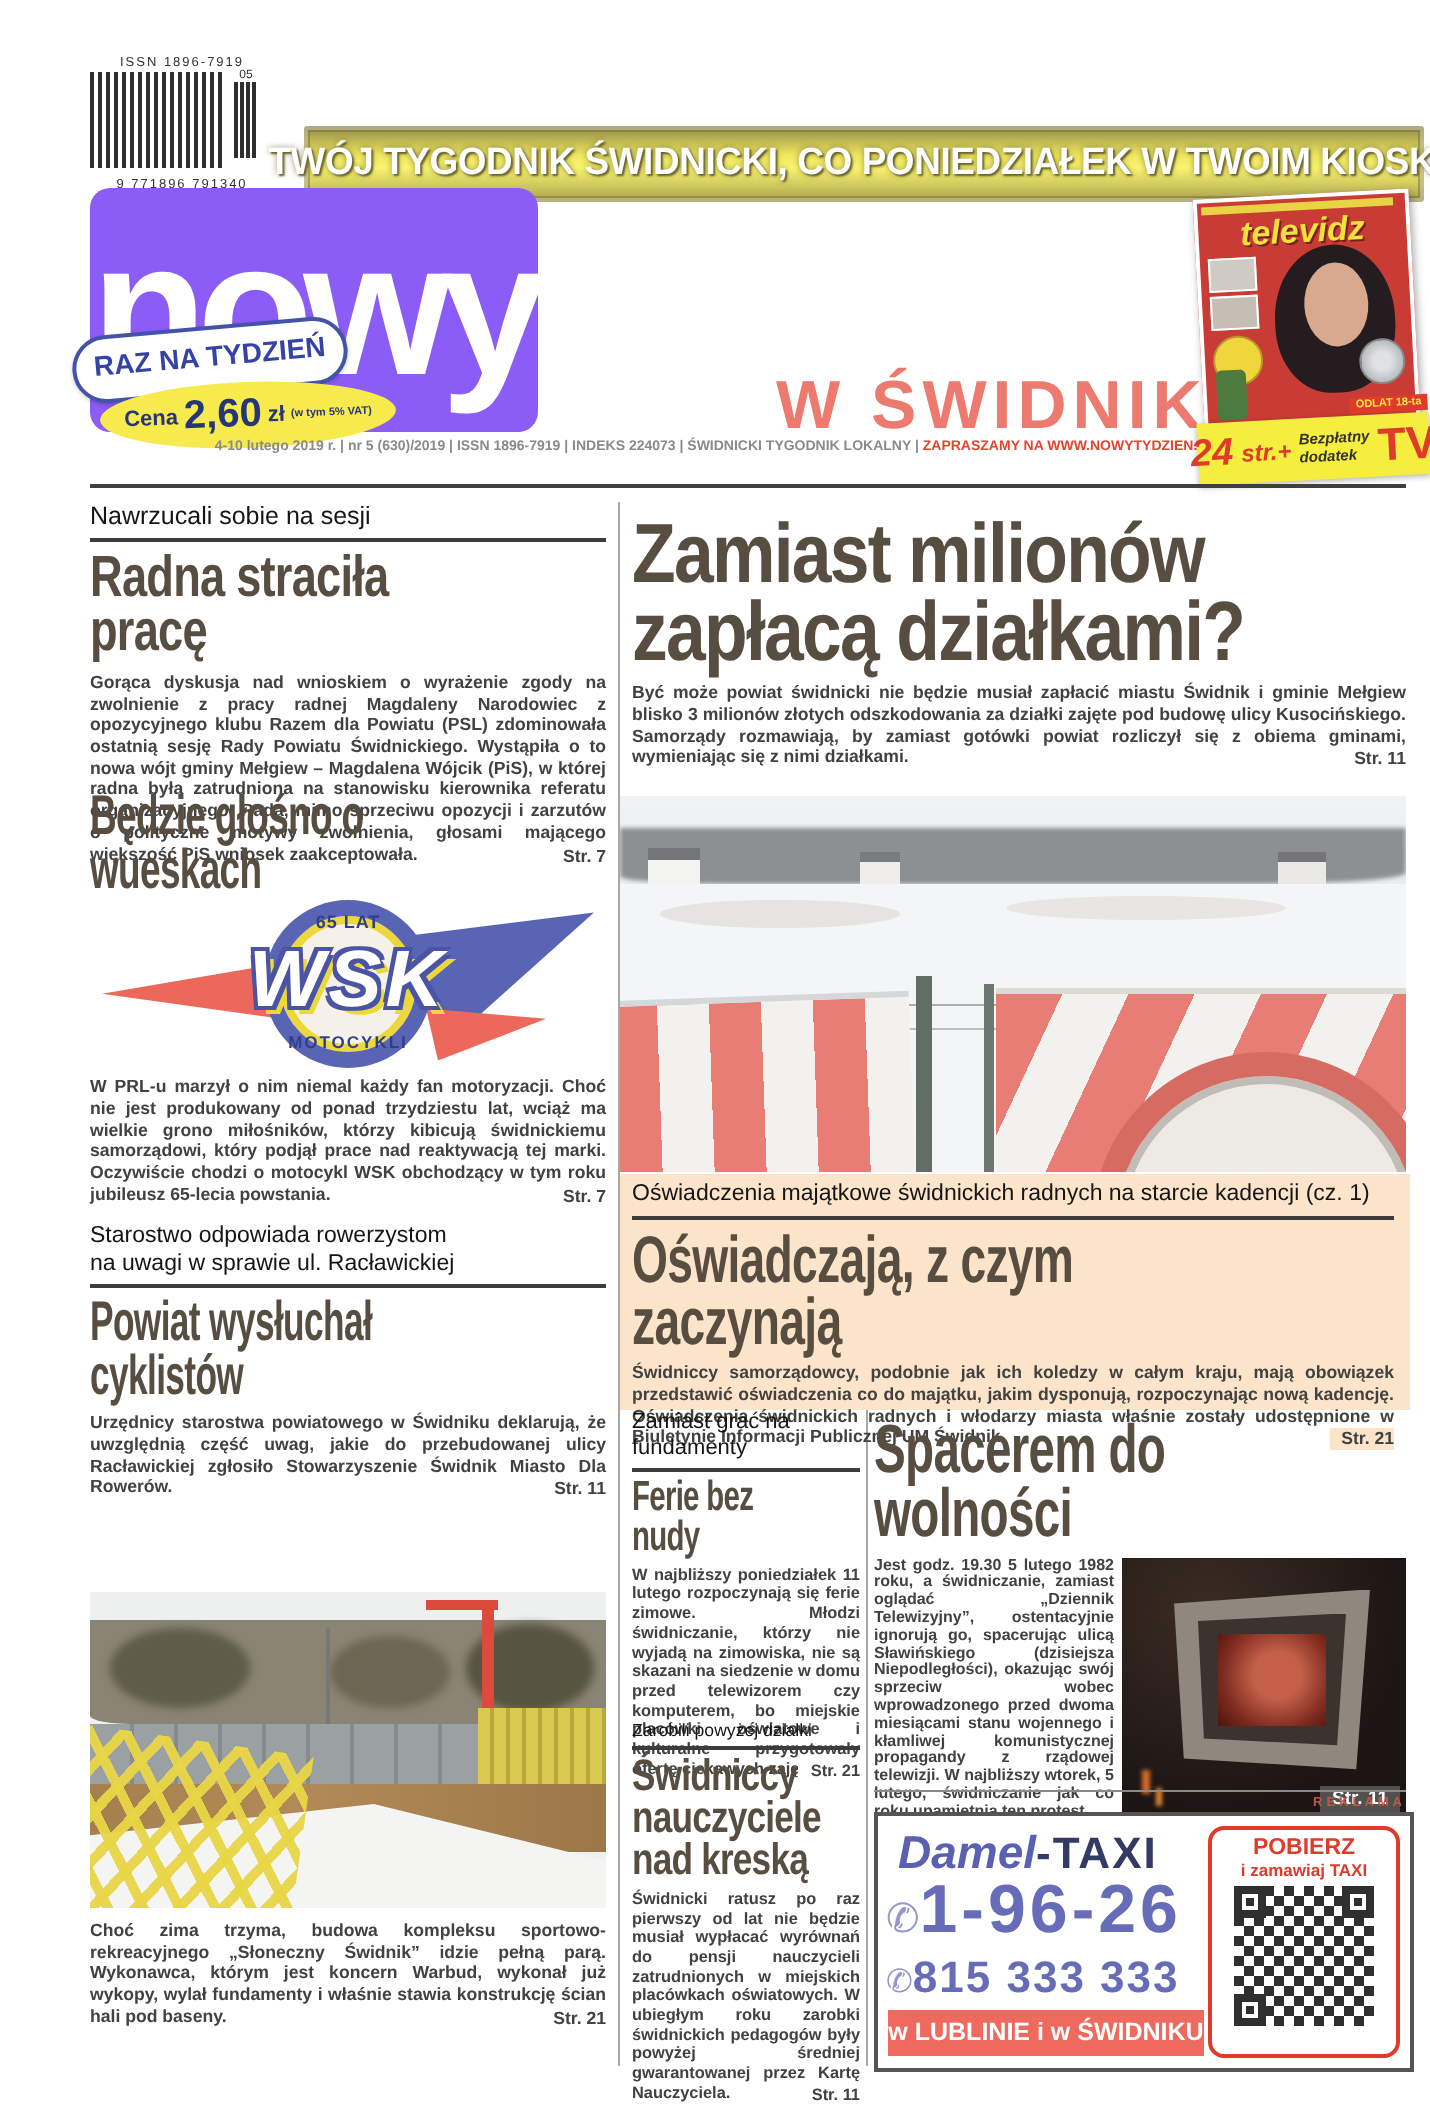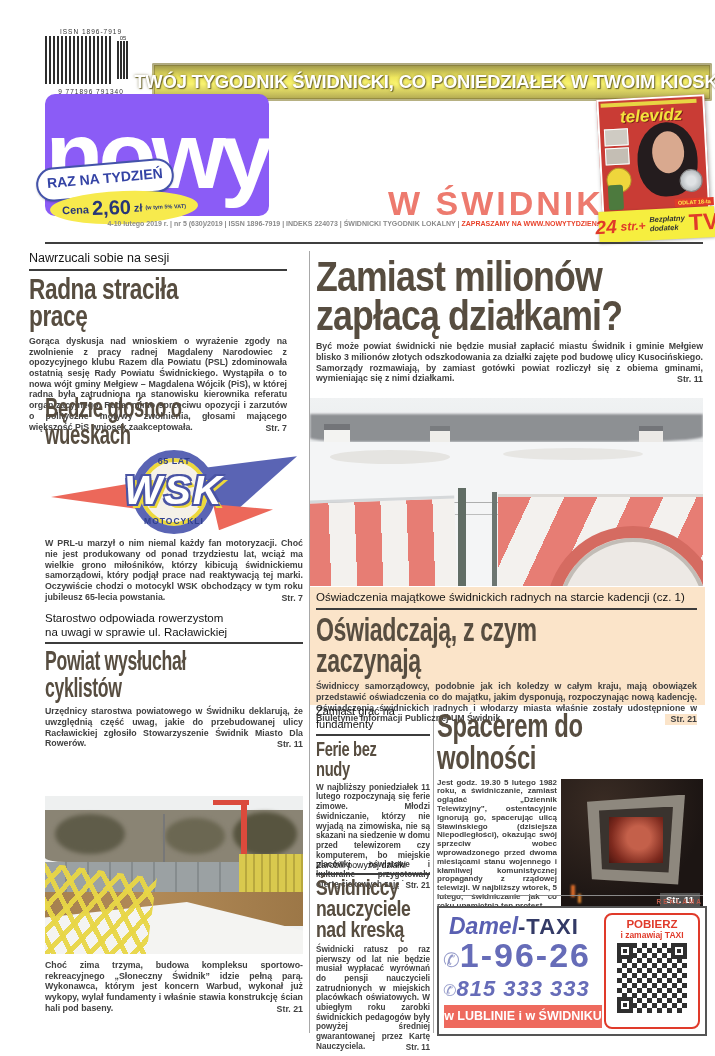--- a/index.html
+++ b/index.html
@@ -138,21 +138,21 @@
       <span class="free"><span>Bezpłatny</span><br><span>dodatek</span></span>
       <span class="tv">TV</span>
       <span class="corner-badge">ODLAT 18-ta</span>
     </div>
   </div>
 
   <div class="abs rule" style="left:45px;top:242px;width:658px;height:2px;"></div>
   <div class="abs vdiv" style="left:309px;top:251px;width:1px;height:782px;"></div>
   <div class="abs vdiv" style="left:433px;top:704px;width:1px;height:329px;"></div>
 
-  <div class="abs" style="left:29px;top:251px;width:258px;">
+  <div class="abs" style="left:45px;top:251px;width:258px;">
     <div class="kicker">Nawrzucali sobie na sesji</div>
     <div class="headline" style="font-size:29px;margin-top:5px;transform:scaleX(.78);">Radna straciła pracę</div>
     <p class="body" style="margin:5px 0 0;"><span>Gorąca dyskusja nad wnioskiem o wyrażenie zgody na zwolnienie z pracy radnej Magdaleny Narodowiec z opozycyjnego klubu Razem dla Powiatu (PSL) zdominowała ostatnią sesję Rady Powiatu Świdnickiego. Wystąpiła o to nowa wójt gminy Mełgiew – Magdalena Wójcik (PiS), w której radna była zatrudniona na stanowisku kierownika referatu organizacyjnego. Rada, mimo sprzeciwu opozycji i zarzutów o polityczne motywy zwolnienia, głosami mającego większość PiS wniosek zaakceptowała.</span><span class="pageref">Str. 7</span></p>
   </div>
 
   <div class="abs" style="left:45px;top:391px;width:258px;">
     <div class="headline" style="font-size:28px;margin-top:4px;transform:scaleX(.66);">Będzie głośno o wueskach</div>
     <div class="wsk">
       <div class="shape" style="left:6px;top:26px;width:110px;height:34px;background:#ec685a;clip-path:polygon(0 55%,100% 0,100% 100%);"></div>
       <div class="shape" style="left:150px;top:4px;width:102px;height:64px;background:#5a64b4;clip-path:polygon(0 20%,100% 0,30% 100%);"></div>
@@ -258,21 +258,21 @@
   <div class="abs" style="left:437px;top:895px;width:266px;height:1px;background:#8a8a8a;"></div>
   <div class="abs reklama" style="left:437px;top:898px;width:266px;">REKLAMA</div>
 
   <div class="ad" style="left:437px;top:906px;width:266px;height:126px;">
     <div style="position:absolute;left:10px;top:5px;white-space:nowrap;">
       <span class="brand-damel">Damel</span><span class="brand-taxi">-TAXI</span>
     </div>
     <div style="position:absolute;left:4px;top:28px;white-space:nowrap;">
       <span class="phone-icon" style="font-size:20px;">✆</span><span class="phone-big">1-96-26</span>
     </div>
-    <div style="position:absolute;left:4px;top:68px;white-space:nowrap;font-style:italic;">
+    <div style="position:absolute;left:4px;top:68px;white-space:nowrap;">
       <span class="phone-icon" style="font-size:16px;">✆</span><span class="phone-small">815 333 333</span>
     </div>
     <div class="ad-strip">w LUBLINIE i w ŚWIDNIKU</div>
     <div class="qr-panel">
       <div style="font-size:11.5px;margin-top:3px;">POBIERZ</div>
       <div style="font-size:8.5px;">i zamawiaj TAXI</div>
       <div class="qr">
         <div class="finder" style="left:0;top:0;"></div>
         <div class="finder" style="right:0;top:0;"></div>
         <div class="finder" style="left:0;bottom:0;"></div>

